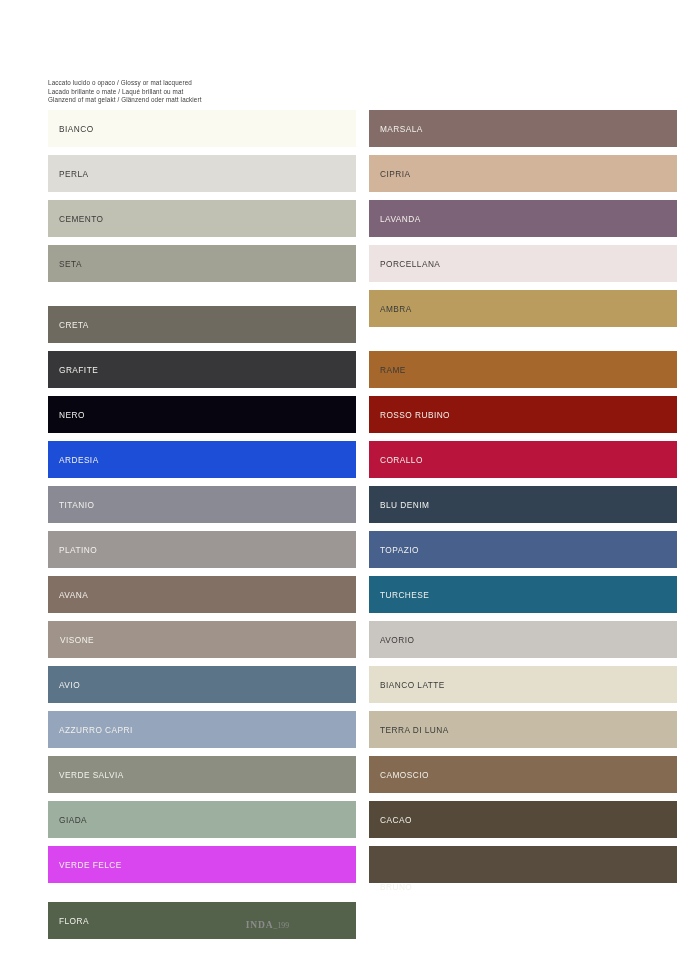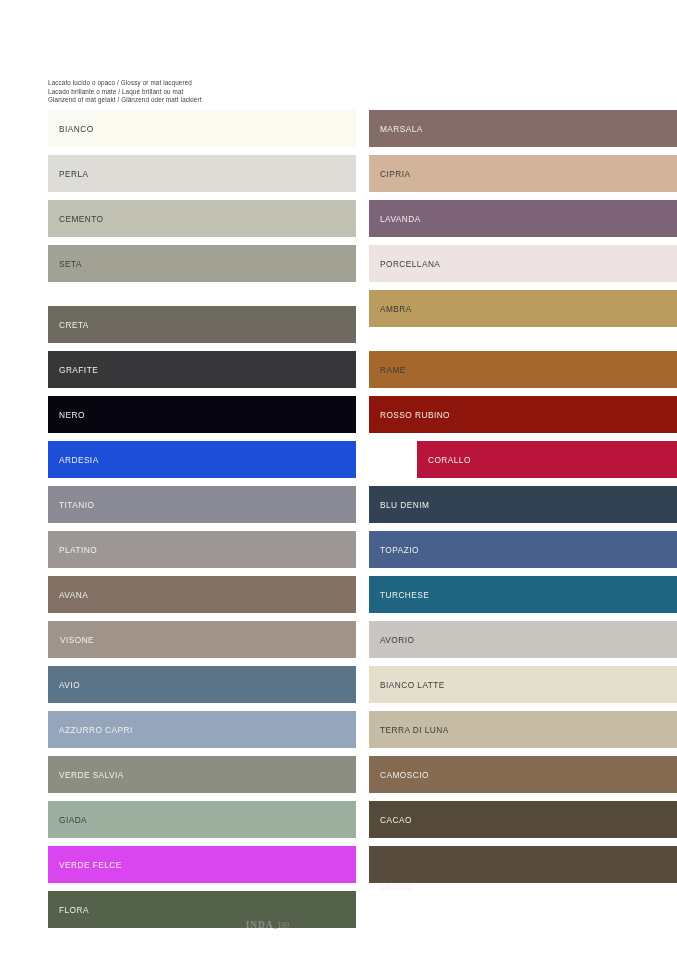--- a/index.html
+++ b/index.html
@@ -139,21 +139,21 @@
       </div>
       <div class="swatch" style="background: rgb(7, 6, 16);">
         <span class="swatch-label" style="color: rgb(242, 241, 236);">NERO</span>
       </div>
       <div class="swatch" style="background: rgb(142, 21, 12);">
         <span class="swatch-label" style="color: rgb(242, 241, 236);">ROSSO RUBINO</span>
       </div>
       <div class="swatch" style="background: #1d4ed8;">
         <span class="swatch-label" style="color: rgb(242, 241, 236);">ARDESIA</span>
       </div>
-      <div class="swatch" style="background: rgb(184, 20, 60); margin-left: 48px;">
+      <div class="swatch" style="background: rgb(184, 20, 60);">
         <span class="swatch-label" style="color: rgb(242, 241, 236);">CORALLO</span>
       </div>
       <div class="swatch" style="background: rgb(138, 138, 148);">
         <span class="swatch-label" style="color: rgb(242, 241, 236);">TITANIO</span>
       </div>
       <div class="swatch" style="background: rgb(50, 66, 83);">
         <span class="swatch-label" style="color: rgb(242, 241, 236);">BLU DENIM</span>
       </div>
       <div class="swatch" style="background: rgb(156, 151, 149);">
         <span class="swatch-label" style="color: rgb(242, 241, 236);">PLATINO</span>
@@ -196,21 +196,21 @@
       </div>
       <div class="swatch" style="background: rgb(85, 74, 57);">
         <span class="swatch-label" style="color: rgb(242, 241, 236);">CACAO</span>
       </div>
       <div class="swatch" style="background: #d946ef;">
         <span class="swatch-label" style="color: rgb(242, 241, 236);">VERDE FELCE</span>
       </div>
       <div class="swatch" style="background: rgb(88, 76, 62);">
         <span class="swatch-label" style="color: rgb(242, 241, 236); margin-top: 44px;">BRUNO</span>
       </div>
-      <div class="swatch" style="background: rgb(85, 98, 75);">
+      <div class="swatch" style="background: rgb(85, 98, 75); margin-top: 11px;">
         <span class="swatch-label" style="color: rgb(242, 241, 236);">FLORA</span>
       </div>
     </div>
 
   <div id="footer">
     <span class="brand">INDA</span><span class="page-no">_</span><span class="page-no">199</span>
   </div>
 
 </div>
 

